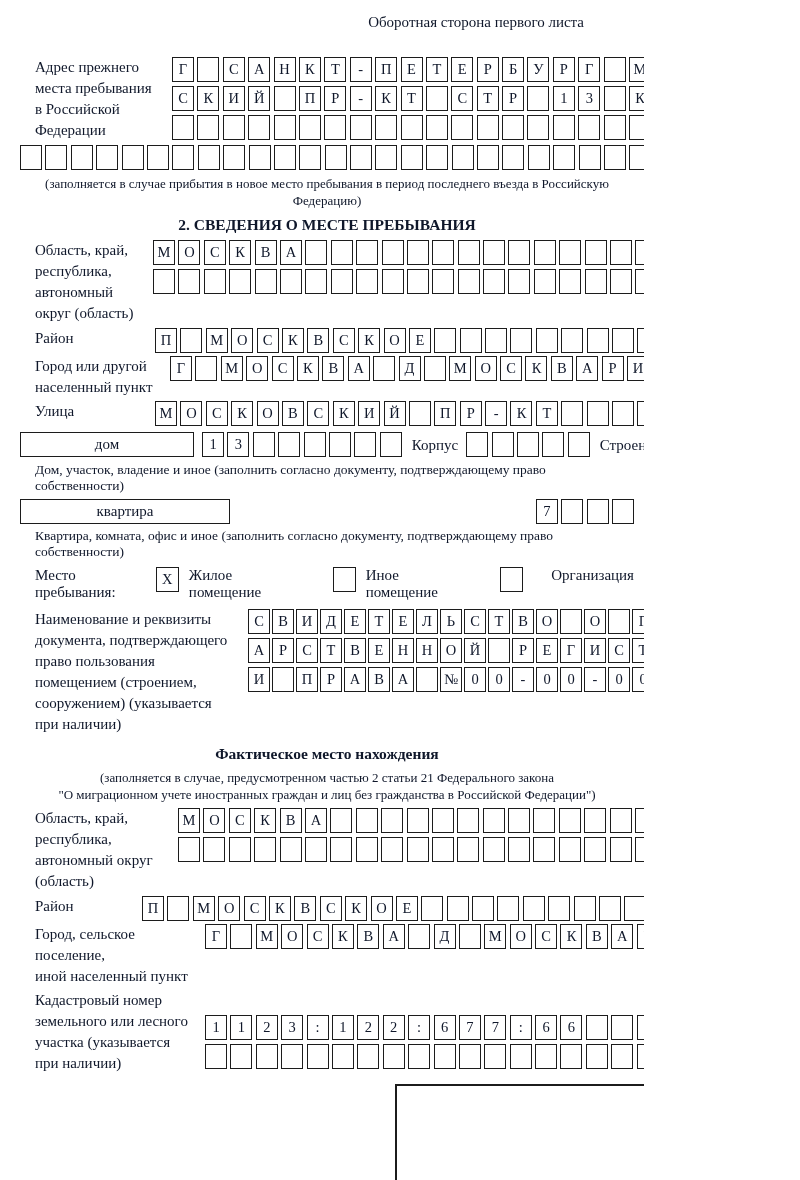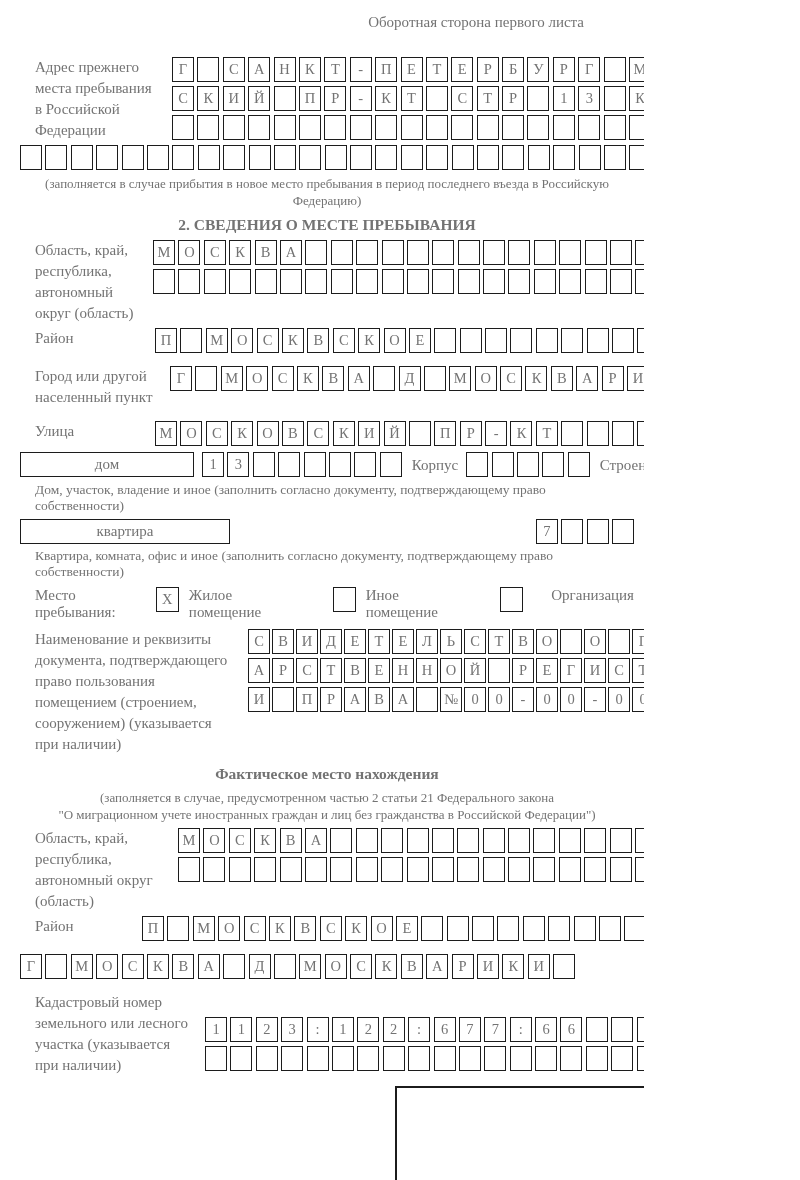--- a/index.html
+++ b/index.html
@@ -1,20 +1,20 @@
 <!DOCTYPE html>
 <html><head>
 <meta charset="utf-8">
 <style>
   html,body{margin:0;padding:0;background:#ffffff;}
   .page{
     position:relative;
     width:644px;height:1180px;
     background:#ffffff;
-    color:#737373;
+    color:#0f172a;
     font-family:"Liberation Serif","DejaVu Serif",serif;
     box-sizing:border-box;
     padding:14px 10px 0 20px;
     overflow:hidden;
   }
   .hdr{ text-align:right; padding-right:50px; font-size:15px; }
   .frow{ display:flex; align-items:flex-start;justify-content:space-between; }
   .lbl{
     flex-shrink:0; font-size:15px; line-height:21px;
     padding-left:15px; white-space:pre-line; box-sizing:border-box;
@@ -42,21 +42,21 @@
   .stay{ display:flex; font-size:15px; }
   .cb{
     width:21px;height:23px;border:1.6px solid #1c1c1c;
     display:flex;align-items:center;justify-content:center;
     font-size:14.5px; flex-shrink:0;
   }
   .stampbox{
     margin:10px 0 0 375px; width:356px; height:172px;
     border:2px solid #1c1c1c; box-sizing:border-box;
   }
-  .mt3{margin-top:13px}.mt4{margin-top:4px}.mt5{margin-top:5px}.mt6{margin-top:6px}
+  .mt3{margin-top:3px}.mt4{margin-top:4px}.mt5{margin-top:5px}.mt6{margin-top:6px}
   .mt7{margin-top:7px}.mt8{margin-top:8px}.mt10{margin-top:10px}.mt26{margin-top:26px}
   .hint{ margin-left:185px; font-size:13px; }
   .gap8{margin-left:8px}.gap10{margin-left:10px}.gap36{margin-left:36px}.gap28{margin-left:28px}
   .goffset{ margin-top:25px; }
 </style>
 </head>
 <body>
 
 <div class="page">
 
@@ -556,20 +556,22 @@
         <span class="cell"></span>
         <span class="cell"></span>
         <span class="cell"></span>
         <span class="cell"></span>
         <span class="cell"></span>
         <span class="cell"></span>
       </div>
   </div>
 
   <div class="frow mt3">
+    <div class="lbl w185">Город, сельское поселение,
+иной населенный пункт</div>
     <div class="grid">
         <span class="cell">Г</span>
         <span class="cell"></span>
         <span class="cell">М</span>
         <span class="cell">О</span>
         <span class="cell">С</span>
         <span class="cell">К</span>
         <span class="cell">В</span>
         <span class="cell">А</span>
         <span class="cell"></span>

